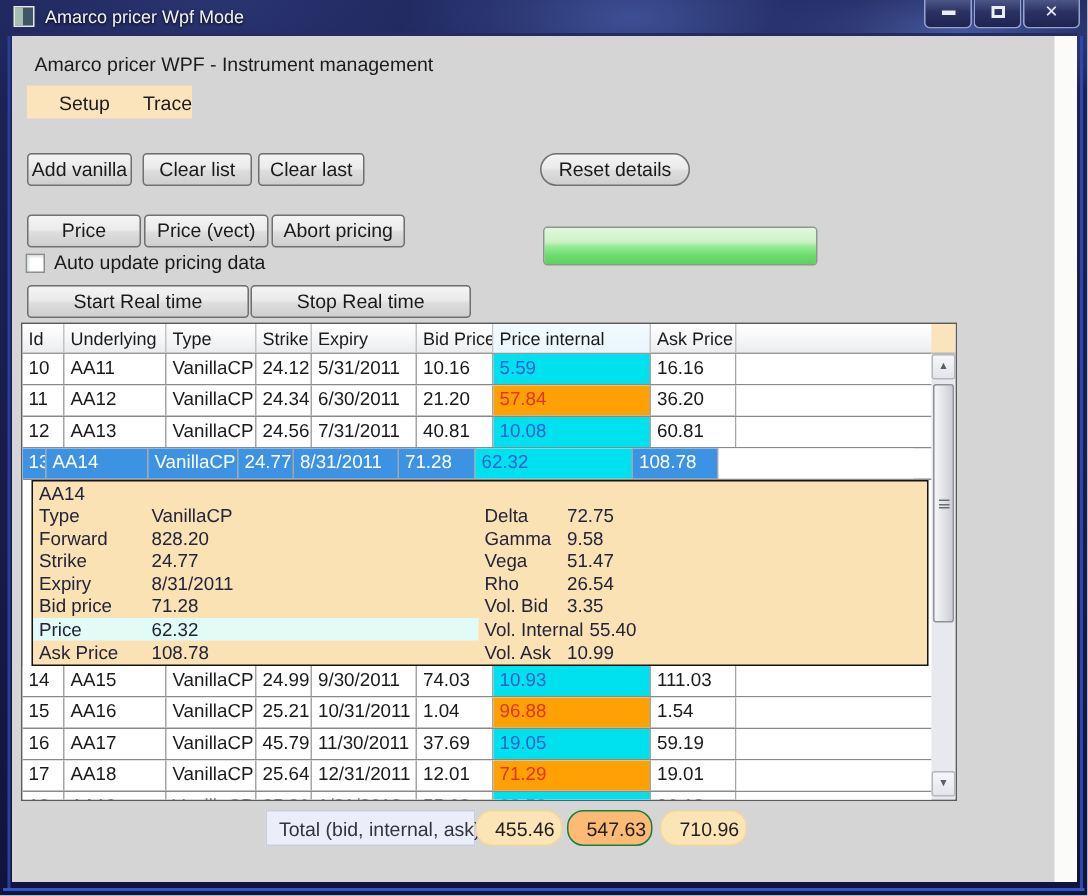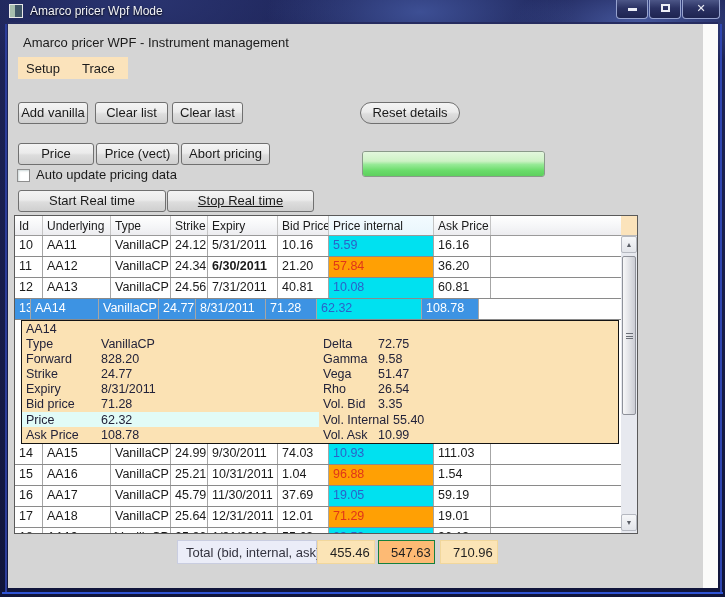--- a/index.html
+++ b/index.html
@@ -40,21 +40,21 @@
   .client {
     position:absolute; left:8px; top:22px; width:710px; height:566px;
     background:#d5d5d5; border-top:2px solid #262c60;
   }
   .white-strip { position:absolute; left:695px; top:0; width:15px; height:100%; background:#fbfbfa; }
 
   .heading { position:absolute; left:15px; top:11px; font-size:13px; color:#1b1b1b; }
 
   .tabstrip {
     position:absolute; left:10px; top:33px; width:110px; height:22px;
-    background:var(--peach); display:flex; align-items:center;
+    background:var(--peach); display:flex; align-items:center;justify-content:flex-end;
   }
   .tab { font-size:13px; color:#1b1b1b; cursor:pointer; }
   .tab.first { margin-left:8px; }
   .tab.second { margin-left:22px; }
 
   .btn {
     position:absolute; height:22px;
     border:1px solid #707070; border-radius:3px;
     background:linear-gradient(180deg,#f4f4f4 0%, #ebebeb 45%, #dddddd 55%, #cfcfcf 100%);
     font-size:13px; color:#1a1a1a; text-align:center; line-height:20px; cursor:pointer;
@@ -140,20 +140,21 @@
 
   
   .totals-label {
     position:absolute; left:169px; top:516px; width:140px; height:24px;
     background:#ebedf8; border:1px solid #c9cde0; font-size:13px; color:#33333f;
     padding:4px 0 0 8px; white-space:nowrap;
   }
   .total-box {
     position:absolute; top:516px; height:24px; font-size:13px; color:#1f1f1f;
     padding:4px 0 0 12px;
+    border-radius:11px;
   }
   .total-box.peach { background:var(--peachTotal); border:1px solid #f1d79c; }
   .total-box.gray  { background:#fdba74; border:1px solid #15803d; }
   .tb1 { left:309px; width:58px; }
   .tb2 { left:370px; width:57px; }
   .tb3 { left:432px; width:58px; }
 </style>
 </head>
 <body>
 
@@ -189,21 +190,21 @@
     <div class="btn" style="left:173px; top:119px; width:89px;">Abort pricing</div>
 
     <div class="progressbar">
       <div class="progress-fill" id="progress-fill" style="width: 100%;"></div>
     </div>
 
     <div class="checkbox"></div>
     <div class="checkbox-label">Auto update pricing data</div>
 
     <div class="btn" style="left:10px; top:166px; width:148px;">Start Real time</div>
-    <div class="btn" style="left:159px; top:166px; width:147px;text-decoration:underline;">Stop Real time</div>
+    <div class="btn" style="left:159px; top:166px; width:147px;">Stop Real time</div>
 
     <div class="grid">
       <div class="grid-header" id="grid-header">
           <div class="hcell" style="width: 28px;">Id</div>
           <div class="hcell" style="width: 68px;">Underlying</div>
           <div class="hcell" style="width: 60px;">Type</div>
           <div class="hcell" style="width: 37px;">Strike</div>
           <div class="hcell" style="width: 70px;">Expiry</div>
           <div class="hcell" style="width: 51px;">Bid Price</div>
           <div class="hcell tint" style="width: 105px;">Price internal</div>
@@ -221,21 +222,21 @@
             <div class="cell" style="width: 51px;">10.16</div>
             <div class="cell cyan" style="width: 105px;">5.59</div>
             <div class="cell" style="width: 57px;">16.16</div>
             <div class="cell filler" style="width: 130px;"></div>
           </div>
           <div class="grid-row">
             <div class="cell" style="width: 28px;">11</div>
             <div class="cell" style="width: 68px;">AA12</div>
             <div class="cell" style="width: 60px;">VanillaCP</div>
             <div class="cell" style="width: 37px;">24.34</div>
-            <div class="cell" style="width: 70px; font-weight: bold;">6/30/2011</div>
+            <div class="cell" style="width: 70px;">6/30/2011</div>
             <div class="cell" style="width: 51px;">21.20</div>
             <div class="cell orange" style="width: 105px;">57.84</div>
             <div class="cell" style="width: 57px;">36.20</div>
             <div class="cell filler" style="width: 130px;"></div>
           </div>
           <div class="grid-row">
             <div class="cell" style="width: 28px;">12</div>
             <div class="cell" style="width: 68px;">AA13</div>
             <div class="cell" style="width: 60px;">VanillaCP</div>
             <div class="cell" style="width: 37px;">24.56</div>

